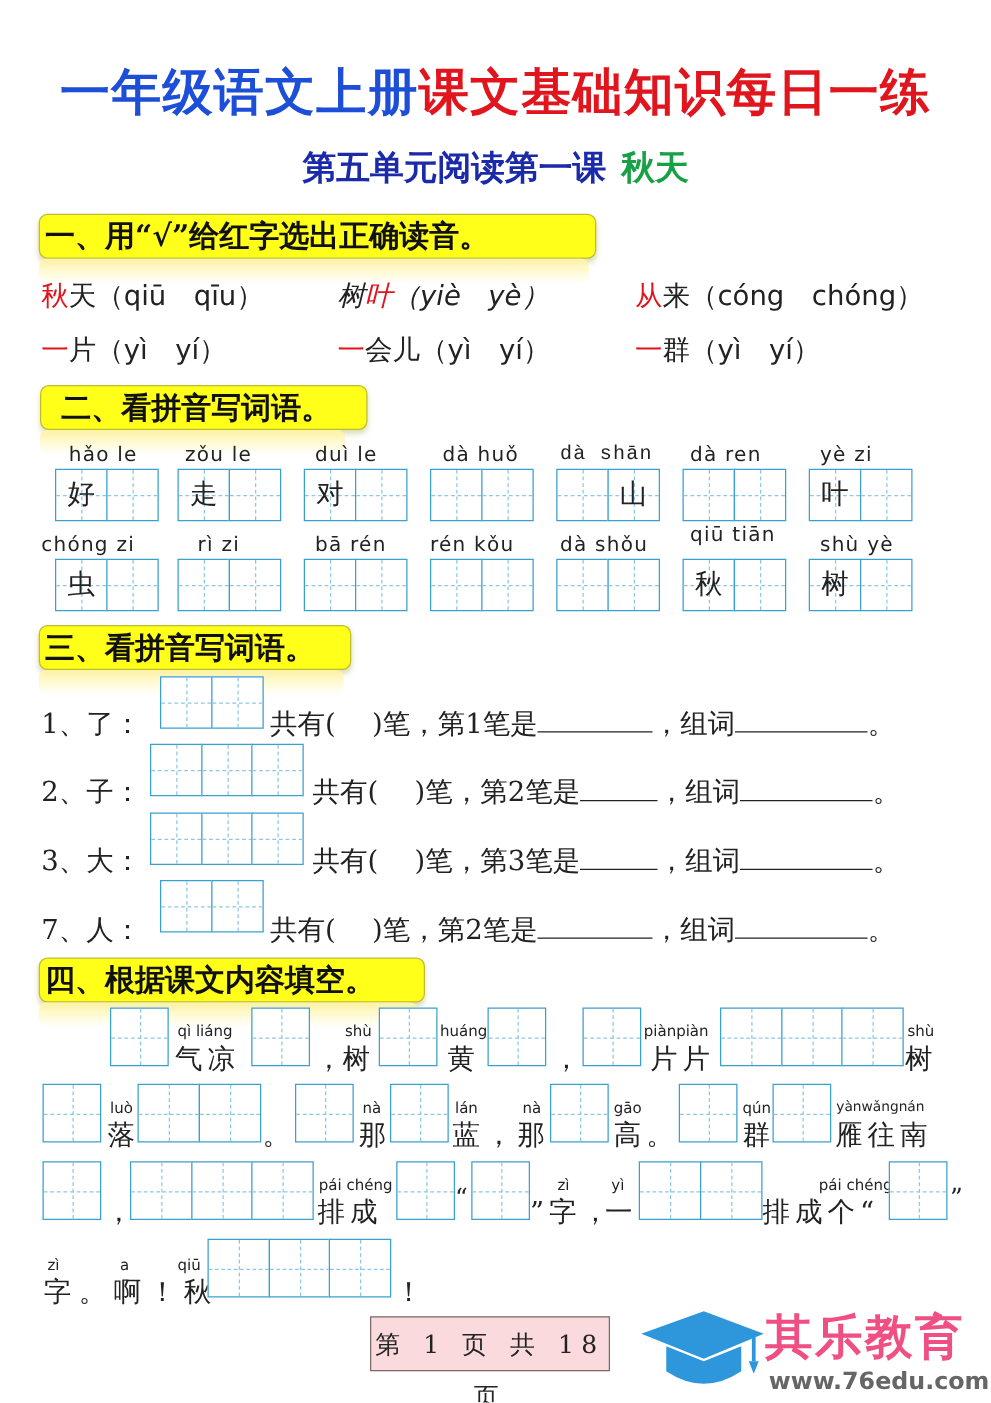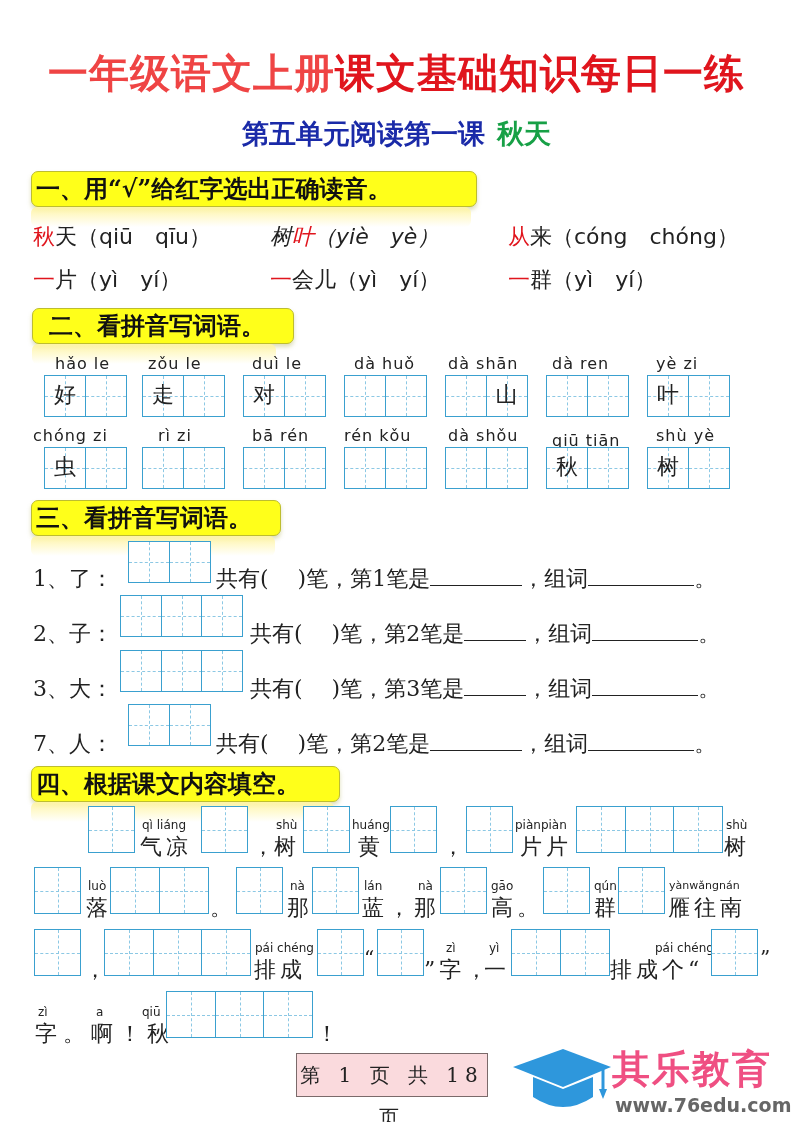--- a/index.html
+++ b/index.html
@@ -1,19 +1,19 @@
 <!DOCTYPE html>
 <html><head>
 <meta charset="utf-8">
 <style>
   html,body{margin:0;padding:0;background:#fff;}
   body{width:793px;height:1122px;position:relative;overflow:hidden;font-family:"DejaVu Sans",sans-serif;color:#222;}
   .abs{position:absolute;}
   .title{top:46px;left:0;width:793px;text-align:center;font-size:40px;font-weight:bold;letter-spacing:1px;font-family:"DejaVu Serif",serif;}
-  .title .t-black{color:#ef4444;}
+  .title .t-black{color:#1d4ed8;}
   .title .t-red{color:#e0151d;}
   .subtitle{top:116px;left:0;width:793px;text-align:center;font-size:27px;font-weight:bold;font-family:"DejaVu Serif",serif;}
   .subtitle .s-blue{color:#1a2aa8;}
   .subtitle .s-green{color:#17a046;margin-left:12px;}
   .sec-head{height:34px;background:#ffff1a;border:1px solid #bdbd30;border-radius:7px;font-size:24px;font-weight:bold;color:#111;line-height:34px;padding-left:4px;font-family:"DejaVu Serif",serif;box-shadow:0 3px 4px rgba(160,160,60,.35);white-space:nowrap;}
   .sec-glow{height:20px;background:linear-gradient(#fff5a8,rgba(255,255,255,0));border-radius:6px;}
   .row1{font-size:22px;color:#222;white-space:nowrap;}
   .red{color:#e0151d;}
   .py{font-size:16px;color:#222;white-space:nowrap;letter-spacing:1px;}
   .grid{position:absolute;display:flex;}
@@ -50,21 +50,21 @@
 <div class="abs row1" style="left:270px;top:265px;"><span class="red">一</span><span>会儿</span><span>（yì　yí）</span></div>
 <div class="abs row1" style="left:508px;top:265px;"><span class="red">一</span><span>群</span><span>（yì　yí）</span></div>
 
 <div class="abs sec-head" style="left:32px;top:308px;width:244px;padding-left:16px;">二、看拼音写词语。</div>
 <div class="abs sec-glow" style="left:32px;top:344px;width:244px;"></div>
 
 <div class="abs py" style="left:55px;top:354px;">hǎo le</div>
 <div class="abs py" style="left:148px;top:354px;">zǒu le</div>
 <div class="abs py" style="left:252px;top:354px;">duì le</div>
 <div class="abs py" style="left:354px;top:354px;">dà huǒ</div>
-<div class="abs py" style="left:448px;top:354px;">dà shān</div>
+<div class="abs py" style="left:448px;top:354px;font-family:Liberation Mono, monospace;">dà shān</div>
 <div class="abs py" style="left:552px;top:354px;">dà ren</div>
 <div class="abs py" style="left:656px;top:354px;">yè zi</div>
 
 <div class="grid" style="left:44px;top:375px;">
     <div class="cell">
       <span>好</span>
     </div>
     <div class="cell">
       <span></span>
     </div>
@@ -116,21 +116,21 @@
     <div class="cell">
       <span></span>
     </div>
   </div>
 
 <div class="abs py" style="left:33px;top:426px;">chóng zi</div>
 <div class="abs py" style="left:158px;top:426px;">rì zi</div>
 <div class="abs py" style="left:252px;top:426px;">bā rén</div>
 <div class="abs py" style="left:344px;top:426px;">rén kǒu</div>
 <div class="abs py" style="left:448px;top:426px;">dà shǒu</div>
-<div class="abs py" style="left:552px;top:418px;margin-top:13px;">qiū tiān</div>
+<div class="abs py" style="left:552px;top:418px;">qiū tiān</div>
 <div class="abs py" style="left:656px;top:426px;">shù yè</div>
 
 <div class="grid" style="left:44px;top:447px;">
     <div class="cell">
       <span>虫</span>
     </div>
     <div class="cell">
       <span></span>
     </div>
   </div>

